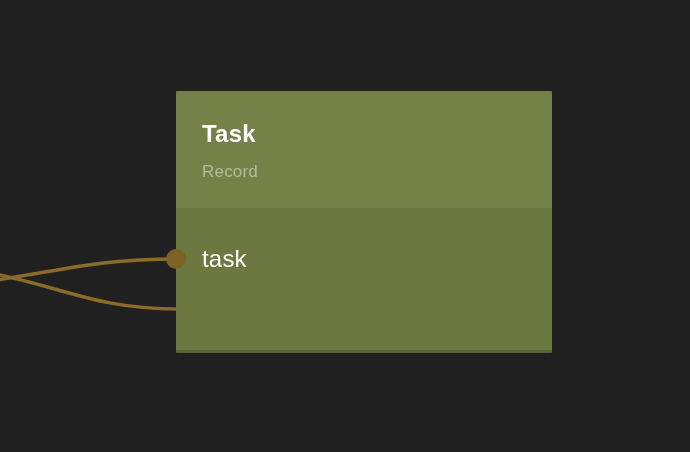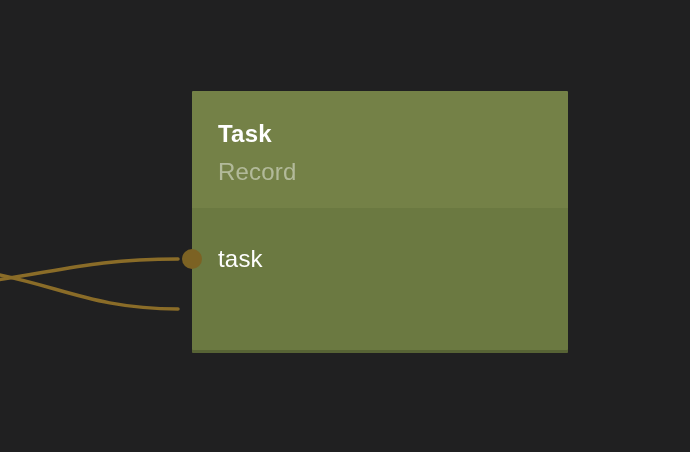--- a/index.html
+++ b/index.html
@@ -35,41 +35,41 @@
     display: block;
   }
   .wire {
     fill: none;
     stroke: var(--wire);
     stroke-width: 3.5;
     stroke-linecap: round;
   }
   .node {
     position: absolute;
-    left: 192px;
+    left: 176px;
     top: 91px;
     width: 376px;
     height: 262px;
     border-radius: 1px;
   }
   .node-header {
     height: 117px;
     background: var(--node-header);
     padding: 24px 26px 0 26px;
     border-radius: 1px 1px 0 0;
   }
   .node-title {
     font-size: 24px;
     line-height: 38px;
     font-weight: 600;
     color: var(--title-text);
     letter-spacing: 0.2px;
   }
   .node-subtitle {
-    font-size: 24px;
+    font-size: 17px;
     line-height: 38px;
     font-weight: 400;
     color: var(--subtitle-text);
     letter-spacing: 0.2px;
   }
   .node-body {
     height: 145px;
     background: var(--node-body);
     padding-top: 26px;
     border-radius: 0 0 1px 1px;

